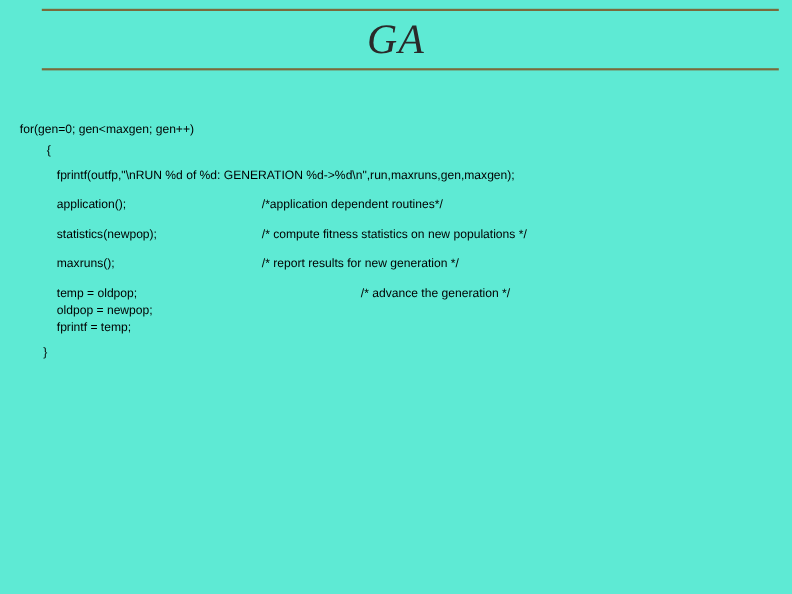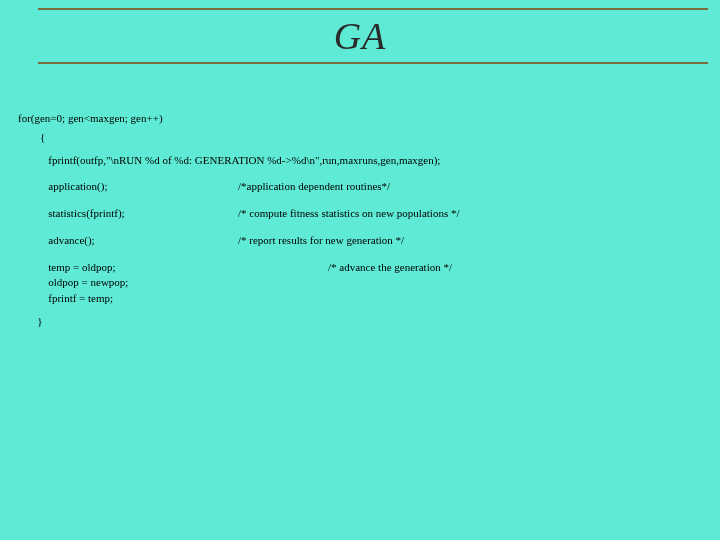--- a/index.html
+++ b/index.html
@@ -2,21 +2,21 @@
 <html><head>
 <meta charset="utf-8">
 <style>
   * { margin: 0; padding: 0; box-sizing: border-box; }
   html, body { width: 720px; height: 540px; background: #ffffff; font-family: Georgia, 'Times New Roman', serif; overflow: hidden; }
   .slide { width: 720px; height: 540px; position: relative; background: #5eead4; }
   .title-area { position: relative; height: 72px; }
   .rule-top { position: absolute; left: 38px; right: 12px; top: 8px; height: 2px; background: #7a6b3c; }
   .rule-bottom { position: absolute; left: 38px; right: 12px; top: 62px; height: 2px; background: #7a6b3c; }
   .title { position: absolute; left: 0; right: 0; top: 14px; text-align: center; font-style: italic; font-size: 38px; color: #2a2a2a; letter-spacing: 1px; }
-  .code-area { position: absolute; left: 18px; right: 18px; top: 112px; font-family: Liberation Serif, serif; font-size: 11px; color: #000; line-height: 1.2; }
+  .code-area { position: absolute; left: 18px; right: 18px; top: 112px; font-family: Liberation Sans, sans-serif; font-size: 11px; color: #000; line-height: 1.2; }
   .line { white-space: pre; margin-bottom: 12px; }
   .pair { display: flex; margin-bottom: 14px; align-items: flex-end; }
   .pair .call { width: 220px; white-space: pre; }
   .pair .cmt { white-space: pre; }
   .adv { display: flex; margin-bottom: 2px; }
   .adv .lhs { width: 310px; white-space: pre; }
   .adv .cmt { white-space: pre; }
   .close { white-space: pre; margin-top: 10px; }
   .line1 { margin-bottom: 6px; }
   .line2 { margin-bottom: 10px; }
@@ -36,26 +36,26 @@
     <div class="line line2">        {</div>
     <div class="line">           fprintf(outfp,"\nRUN %d of %d: GENERATION %d-&gt;%d\n",run,maxruns,gen,maxgen);</div>
 
     <div class="pair">
       <span class="call">           application();</span>
       <span class="cmt">/*application dependent routines*/</span>
     </div>
 
 
     <div class="pair">
-      <span class="call">           statistics(fprintf);</span>
+      <span class="call">           statistics(newpop);</span>
       <span class="cmt">/* compute fitness statistics on new populations */</span>
     </div>
 
     <div class="pair">
-      <span class="call">           advance();</span>
+      <span class="call">           maxruns();</span>
       <span class="cmt">/* report results for new generation */</span>
     </div>
 
     <div class="adv">
       <span class="lhs">           temp = oldpop;</span>
       <span class="cmt">/* advance the generation */</span>
     </div>
     <div class="adv">
       <span class="lhs">           oldpop = newpop;</span>
     </div>

